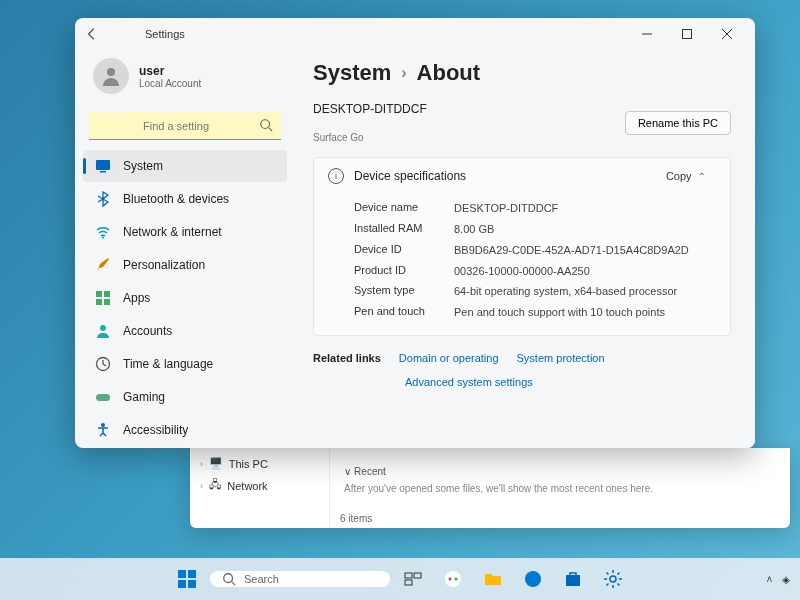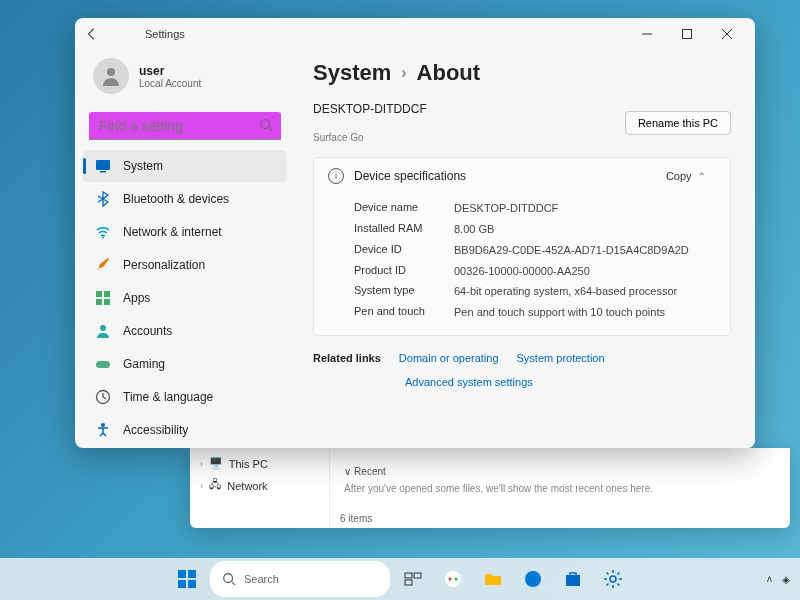--- a/index.html
+++ b/index.html
@@ -14,21 +14,21 @@
   .win-btn { width: 40px; height: 28px; display: flex; align-items: center; justify-content: center; color: #333; font-size: 10px; }
   
   .window-body { flex: 1; display: flex; overflow: hidden; }
   .sidebar { width: 220px; padding: 0 8px 8px 8px; overflow-y: auto; }
   .user-block { display: flex; align-items: center; gap: 10px; padding: 8px 10px 14px 10px; }
   .avatar { width: 36px; height: 36px; border-radius: 50%; background: #d8d8d8; display: flex; align-items: center; justify-content: center; }
   .avatar svg { width: 24px; height: 24px; fill: #888; }
   .user-name { font-size: 12px; font-weight: 600; color: #222; }
   .user-sub { font-size: 10px; color: #666; }
   .search-wrap { position: relative; margin: 4px 6px 10px 6px; }
-  .search-input { width: 100%; height: 28px; border: none; border-bottom: 1px solid #888; background: #d946ef; padding: 0 28px 0 10px; font-size: 14px; color: #333; border-radius: 3px 3px 0 0; }
+  .search-input { width: 100%; height: 28px; border: none; border-bottom: 1px solid #888; background: #fef9c3; padding: 0 28px 0 10px; font-size: 11px; color: #333; border-radius: 3px 3px 0 0; text-align: center; }
   .search-input::placeholder { color: #777; }
   .search-icon { position: absolute; right: 8px; top: 6px; width: 14px; height: 14px; color: #666; }
   .nav { display: flex; flex-direction: column; gap: 1px; }
   .nav-item { display: flex; align-items: center; gap: 12px; height: 32px; padding: 0 12px; border-radius: 4px; cursor: pointer; font-size: 12px; color: #222; position: relative; }
   .nav-item.active { background: #e8e9eb; }
   .nav-item.active::before { content: ""; position: absolute; left: 0; top: 8px; bottom: 8px; width: 3px; background: #0067c0; border-radius: 2px; }
   .nav-icon { width: 16px; height: 16px; display: flex; align-items: center; justify-content: center; flex-shrink: 0; }
   
   .main { flex: 1; padding: 10px 24px 10px 18px; overflow-y: auto; background: #f5f6f8; }
   .breadcrumb { display: flex; align-items: center; gap: 10px; font-size: 22px; font-weight: 600; color: #222; margin-bottom: 16px; }
@@ -54,21 +54,21 @@
   .explorer-bottom { position: absolute; top: 448px; left: 190px; width: 600px; height: 80px; background: #fff; border-radius: 0 0 6px 6px; box-shadow: 0 6px 24px rgba(0,0,0,0.2); display: flex; }
   .explorer-nav { width: 140px; padding: 6px 10px; border-right: 1px solid #eee; font-size: 11px; color: #333; }
   .explorer-nav-item { display: flex; align-items: center; gap: 6px; padding: 3px 0; }
   .explorer-nav-caret { color: #888; font-size: 9px; }
   .explorer-main { flex: 1; padding: 8px 14px; font-size: 10px; color: #888; position: relative; margin-top: 10px; }
   .explorer-section { color: #555; font-size: 10px; margin-bottom: 6px; }
   .explorer-status { position: absolute; bottom: 4px; left: 10px; font-size: 10px; color: #666; }
   
   .taskbar { position: absolute; bottom: 0; left: 0; right: 0; height: 42px; background: rgba(235,240,245,0.85); backdrop-filter: blur(10px); display: flex; align-items: center; justify-content: center; gap: 6px; }
   .tb-item { width: 34px; height: 34px; border-radius: 4px; display: flex; align-items: center; justify-content: center; cursor: pointer; }
-  .tb-search { width: 180px; height: 36px; background: #fff; border-radius: 15px; display: flex; align-items: center; padding: 0 12px; gap: 8px; font-size: 11px; color: #666; }
+  .tb-search { width: 180px; height: 16px; background: #fff; border-radius: 15px; display: flex; align-items: center; padding: 0 12px; gap: 8px; font-size: 11px; color: #666; }
   .tb-right { position: absolute; right: 10px; display: flex; align-items: center; gap: 10px; font-size: 10px; color: #333; }
 </style>
 </head>
 <body>
 
 <div class="explorer-bottom">
   <div class="explorer-nav">
     <div class="explorer-nav-item">
       <span class="explorer-nav-caret">›</span>
       <span>🖥️</span>
@@ -188,33 +188,33 @@
               <svg width="16" height="16" viewBox="0 0 16 16">
                 <circle cx="8" cy="5" r="3" fill="#2aa"></circle>
                 <path d="M2 15c0-3 2.5-5 6-5s6 2 6 5" fill="#2aa"></path>
               </svg>
             </span>
           <span>Accounts</span>
         </div>
         <div class="nav-item">
           <span class="nav-icon">
               <svg width="16" height="16" viewBox="0 0 16 16">
-                <rect x="1" y="5" width="14" height="7" rx="3.5" fill="#5a8"></rect>
-              </svg>
-            </span>
-          <span>Gaming</span>
-        </div>
-        <div class="nav-item">
-          <span class="nav-icon">
-              <svg width="16" height="16" viewBox="0 0 16 16">
                 <circle cx="8" cy="8" r="6.5" stroke="#555" fill="none" stroke-width="1.3"></circle>
                 <path d="M8 4v4l3 2" stroke="#555" fill="none" stroke-width="1.3"></path>
               </svg>
             </span>
           <span>Time &amp; language</span>
+        </div>
+        <div class="nav-item">
+          <span class="nav-icon">
+              <svg width="16" height="16" viewBox="0 0 16 16">
+                <rect x="1" y="5" width="14" height="7" rx="3.5" fill="#5a8"></rect>
+              </svg>
+            </span>
+          <span>Gaming</span>
         </div>
         <div class="nav-item">
           <span class="nav-icon">
               <svg width="16" height="16" viewBox="0 0 16 16">
                 <circle cx="8" cy="3" r="2" fill="#06c"></circle>
                 <path d="M3 6h10M8 6v5M5 14l3-3 3 3" stroke="#06c" stroke-width="1.5" fill="none"></path>
               </svg>
             </span>
           <span>Accessibility</span>
         </div>

